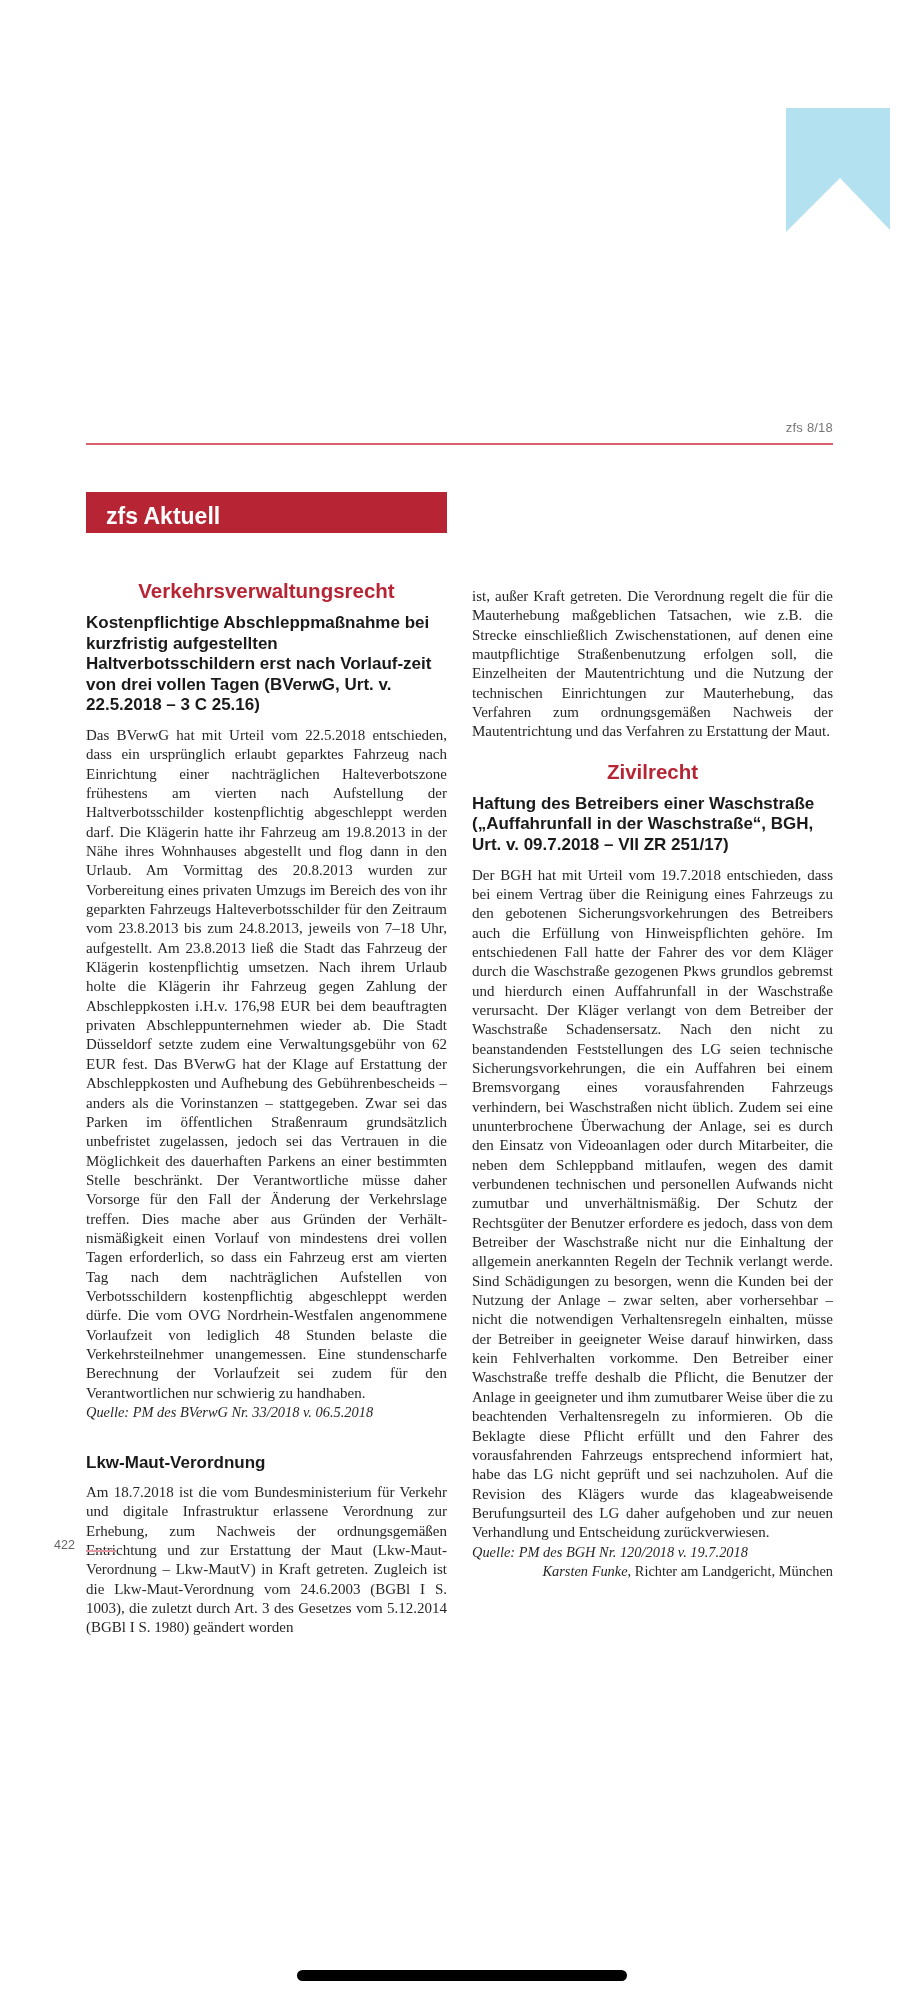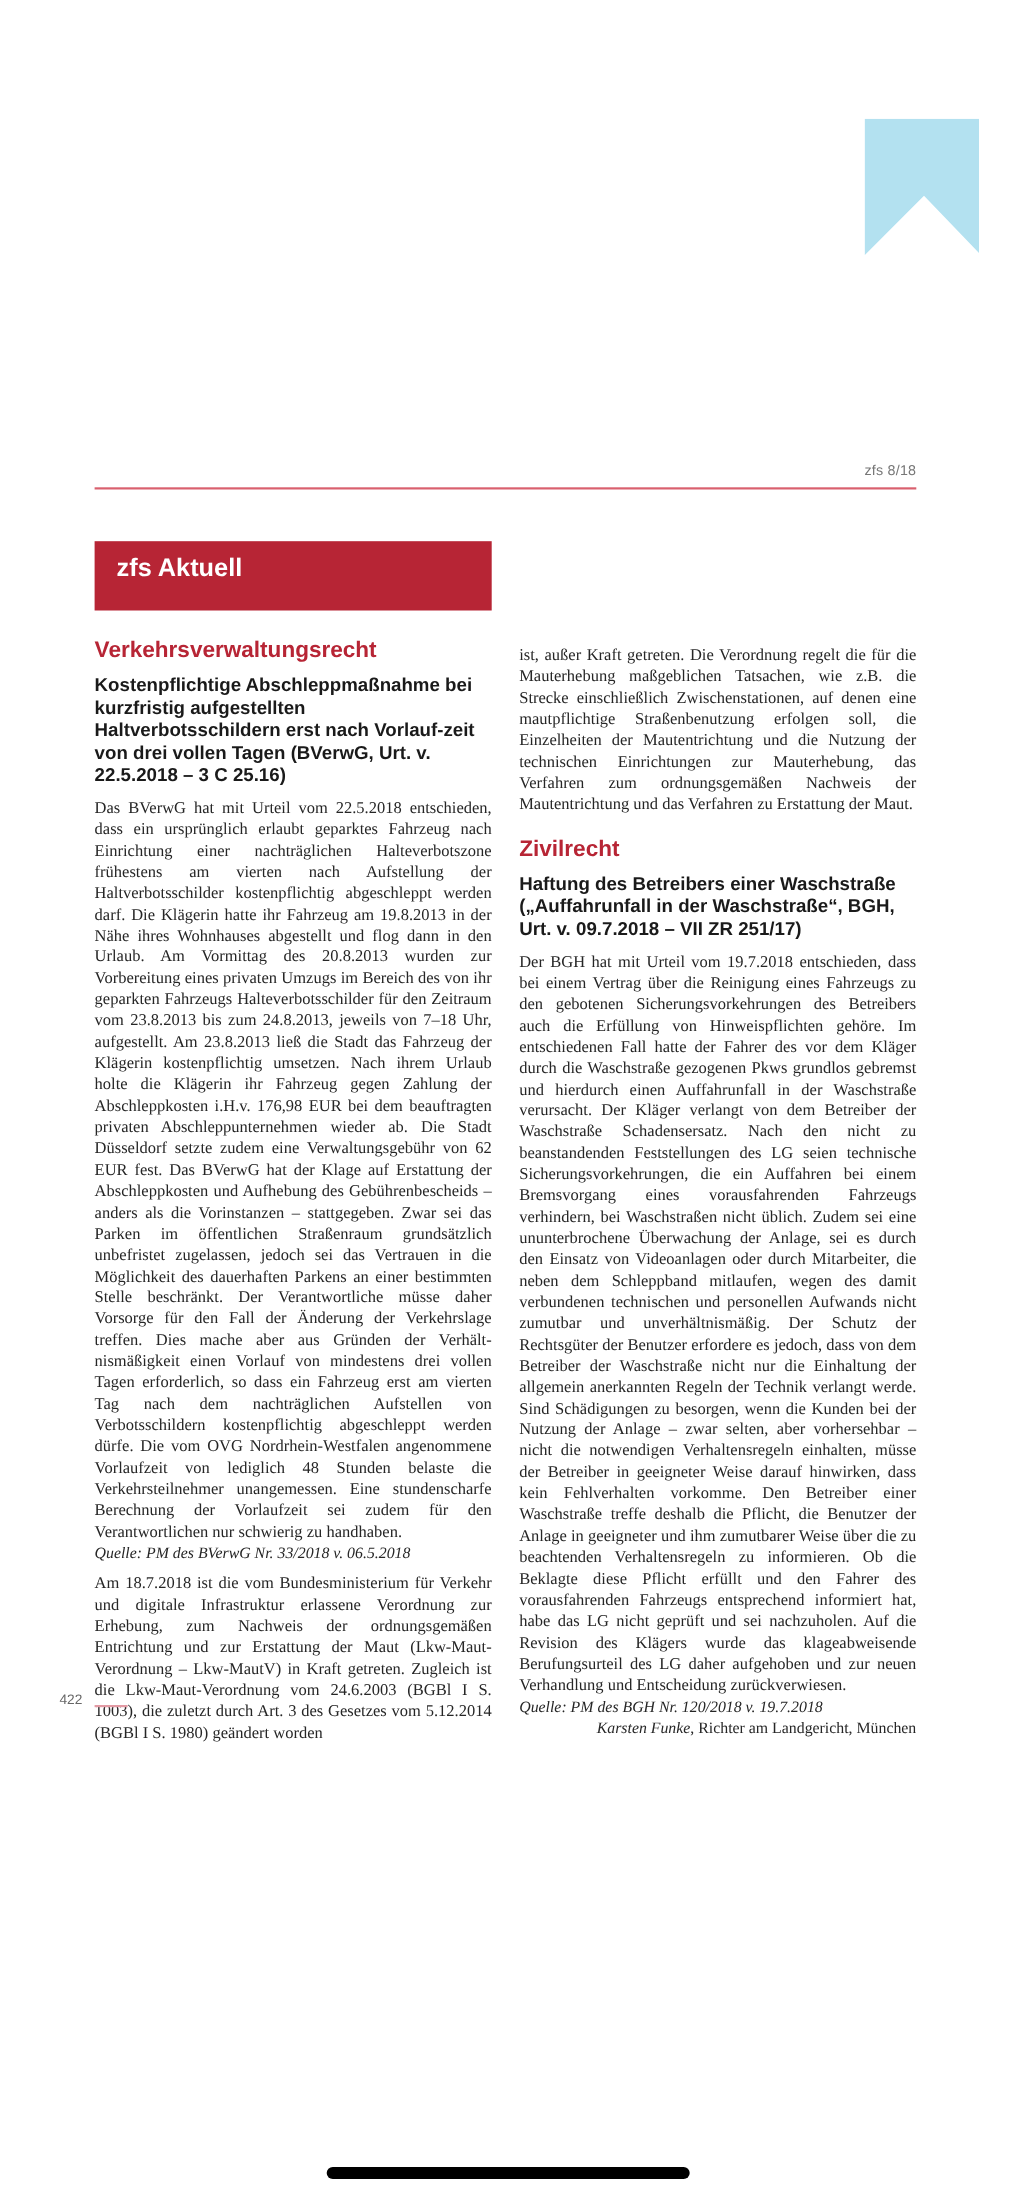--- a/index.html
+++ b/index.html
@@ -1,25 +1,25 @@
 <!DOCTYPE html>
 <html><head>
 <meta charset="utf-8">
 <style>
   html, body { margin: 0; padding: 0; background: #ffffff; }
   body { width: 924px; height: 2000px; position: relative; overflow: hidden; font-family: "Liberation Serif", serif; color: #222; }
   .bookmark { position: absolute; left: 786px; top: 108px; width: 104px; height: 124px; }
   .issue { position: absolute; top: 420px; right: 91px; font-family: "Liberation Sans", sans-serif; font-size: 13px; color: #777; letter-spacing: 0.2px; }
   .top-rule { position: absolute; left: 86px; top: 443px; width: 747px; height: 2px; background: #d9606e; }
-  .banner { position: absolute; left: 86px; top: 492px; width: 361px; height: 63px; background: #b72535; }
+  .banner { position: absolute; left: 86px; top: 492px; width: 361px; height: 41px; background: #b72535; }
   .banner span { position: absolute; left: 20px; top: 11px; font-family: "Liberation Sans", sans-serif; font-weight: bold; font-size: 23px; color: #ffffff; }
   .col { position: absolute; width: 361px; }
   .col.left { left: 86px; }
   .col.right { left: 472px; }
-  .section-title { font-family: "Liberation Sans", sans-serif; font-weight: bold; font-size: 20.5px; color: #b72535; margin: 0; line-height: 26px; }
+  .section-title { font-family: "Liberation Sans", sans-serif; font-weight: bold; font-size: 20.5px; color: #b72535; margin: 0; line-height: 26px; text-align: center; }
   .subhead { font-family: "Liberation Sans", sans-serif; font-weight: bold; font-size: 17px; line-height: 20.6px; color: #1a1a1a; margin: 0; }
   .body { font-size: 15px; line-height: 19.35px; text-align: justify; hyphens: manual; margin: 0; color: #262626; }
   .source { font-style: italic; font-size: 14.4px; line-height: 19.35px; margin: 0; color: #262626; }
   .author { font-size: 14.4px; line-height: 19.35px; text-align: right; margin: 0; color: #262626; }
   .author i { font-style: italic; }
   .page-num { position: absolute; left: 54px; top: 1538px; font-family: "Liberation Sans", sans-serif; font-size: 12.5px; color: #666; }
   .page-rule { position: absolute; left: 86px; top: 1550px; width: 30px; height: 1.5px; background: #e39aa4; }
   .home-indicator { position: absolute; left: 297px; top: 1970px; width: 330px; height: 11px; border-radius: 6px; background: #000; }
 </style>
 </head>
@@ -34,20 +34,21 @@
 
 <div class="banner">
   <span>zfs Aktuell</span>
 </div>
 
 <div class="col left" style="top:578px;">
   <h2 class="section-title">Verkehrsverwaltungsrecht</h2>
   <h3 class="subhead" style="margin-top:9px;">Kostenpflichtige Abschleppmaßnahme bei kurzfristig aufgestellten Haltverbotsschildern erst nach Vorlauf-­zeit von drei vollen Tagen (BVerwG, Urt. v. 22.5.2018 – 3 C 25.16)</h3>
   <p class="body" style="margin-top:10px;">Das BVerwG hat mit Urteil vom 22.5.2018 entschieden, dass ein ursprünglich erlaubt geparktes Fahrzeug nach Einrichtung einer nachträglichen Halteverbotszone frühestens am vierten nach Aufstellung der Haltverbotsschilder kostenpflichtig ab­geschleppt werden darf. Die Klägerin hatte ihr Fahrzeug am 19.8.2013 in der Nähe ihres Wohnhauses abgestellt und flog dann in den Urlaub. Am Vormittag des 20.8.2013 wurden zur Vorbereitung eines privaten Umzugs im Bereich des von ihr geparkten Fahrzeugs Halteverbotsschilder für den Zeitraum vom 23.8.2013 bis zum 24.8.2013, jeweils von 7–18 Uhr, aufgestellt. Am 23.8.2013 ließ die Stadt das Fahrzeug der Klägerin kostenpflichtig umsetzen. Nach ihrem Urlaub holte die Klägerin ihr Fahrzeug gegen Zahlung der Abschleppkos­ten i.H.v. 176,98 EUR bei dem beauftragten privaten Ab­schleppunternehmen wieder ab. Die Stadt Düsseldorf setzte zudem eine Verwaltungsgebühr von 62 EUR fest. Das BVerwG hat der Klage auf Erstattung der Abschleppkosten und Aufhebung des Gebührenbescheids – anders als die Vor­instanzen – stattgegeben. Zwar sei das Parken im öffentlichen Straßenraum grundsätzlich unbefristet zugelassen, jedoch sei das Vertrauen in die Möglichkeit des dauerhaften Parkens an einer bestimmten Stelle beschränkt. Der Verantwortliche müsse daher Vorsorge für den Fall der Änderung der Ver­kehrslage treffen. Dies mache aber aus Gründen der Verhält­nismäßigkeit einen Vorlauf von mindestens drei vollen Tagen erforderlich, so dass ein Fahrzeug erst am vierten Tag nach dem nachträglichen Aufstellen von Verbotsschildern kosten­pflichtig abgeschleppt werden dürfe. Die vom OVG Nord­rhein-Westfalen angenommene Vorlaufzeit von lediglich 48 Stunden belaste die Verkehrsteilnehmer unangemessen. Eine stundenscharfe Berechnung der Vorlaufzeit sei zudem für den Verantwortlichen nur schwierig zu handhaben.</p>
   <p class="source">Quelle: PM des BVerwG Nr. 33/2018 v. 06.5.2018</p>
+  <h3 class="subhead" style="margin-top:31px;">Lkw-Maut-Verordnung</h3>
   <p class="body" style="margin-top:9px;">Am 18.7.2018 ist die vom Bundesministerium für Verkehr und digitale Infrastruktur erlassene Verordnung zur Erhebung, zum Nachweis der ordnungsgemäßen Entrichtung und zur Erstattung der Maut (Lkw-Maut-Verordnung – Lkw-MautV) in Kraft getreten. Zugleich ist die Lkw-Maut-Verordnung vom 24.6.2003 (BGBl I S. 1003), die zuletzt durch Art. 3 des Gesetzes vom 5.12.2014 (BGBl I S. 1980) geändert worden</p>
 </div>
 
 <div class="col right" style="top:587px;">
   <p class="body">ist, außer Kraft getreten. Die Verordnung regelt die für die Mauterhebung maßgeblichen Tatsachen, wie z.B. die Strecke einschließlich Zwischenstationen, auf denen eine mautpflich­tige Straßenbenutzung erfolgen soll, die Einzelheiten der Mautentrichtung und die Nutzung der technischen Einrichtun­gen zur Mauterhebung, das Verfahren zum ordnungsgemäßen Nachweis der Mautentrichtung und das Verfahren zu Erstat­tung der Maut.</p>
   <h2 class="section-title" style="margin-top:17px;">Zivilrecht</h2>
   <h3 class="subhead" style="margin-top:9px;">Haftung des Betreibers einer Waschstraße („Auffahr­unfall in der Waschstraße“, BGH, Urt. v. 09.7.2018 – VII ZR 251/17)</h3>
   <p class="body" style="margin-top:10px;">Der BGH hat mit Urteil vom 19.7.2018 entschieden, dass bei einem Vertrag über die Reinigung eines Fahrzeugs zu den gebotenen Sicherungsvorkehrungen des Betreibers auch die Erfüllung von Hinweispflichten gehöre. Im entschiedenen Fall hatte der Fahrer des vor dem Kläger durch die Waschstraße gezogenen Pkws grundlos gebremst und hierdurch einen Auf­fahrunfall in der Waschstraße verursacht. Der Kläger verlangt von dem Betreiber der Waschstraße Schadensersatz. Nach den nicht zu beanstandenden Feststellungen des LG seien technische Sicherungsvorkehrungen, die ein Auffahren bei einem Brems­vorgang eines vorausfahrenden Fahrzeugs verhindern, bei Waschstraßen nicht üblich. Zudem sei eine ununterbrochene Überwachung der Anlage, sei es durch den Einsatz von Video­anlagen oder durch Mitarbeiter, die neben dem Schleppband mitlaufen, wegen des damit verbundenen technischen und per­sonellen Aufwands nicht zumutbar und unverhältnismäßig. Der Schutz der Rechtsgüter der Benutzer erfordere es jedoch, dass von dem Betreiber der Waschstraße nicht nur die Einhaltung der allgemein anerkannten Regeln der Technik verlangt werde. Sind Schädigungen zu besorgen, wenn die Kunden bei der Nutzung der Anlage – zwar selten, aber vorhersehbar – nicht die notwen­digen Verhaltensregeln einhalten, müsse der Betreiber in geeig­neter Weise darauf hinwirken, dass kein Fehlverhalten vorkom­me. Den Betreiber einer Waschstraße treffe deshalb die Pflicht, die Benutzer der Anlage in geeigneter und ihm zumutbarer Weise über die zu beachtenden Verhaltensregeln zu informie­ren. Ob die Beklagte diese Pflicht erfüllt und den Fahrer des vorausfahrenden Fahrzeugs entsprechend informiert hat, habe das LG nicht geprüft und sei nachzuholen. Auf die Revision des Klägers wurde das klageabweisende Berufungsurteil des LG daher aufgehoben und zur neuen Verhandlung und Entschei­dung zurückverwiesen.</p>
   <p class="source">Quelle: PM des BGH Nr. 120/2018 v. 19.7.2018</p>
   <p class="author"><i>Karsten Funke</i><span>, Richter am Landgericht, München</span></p>

